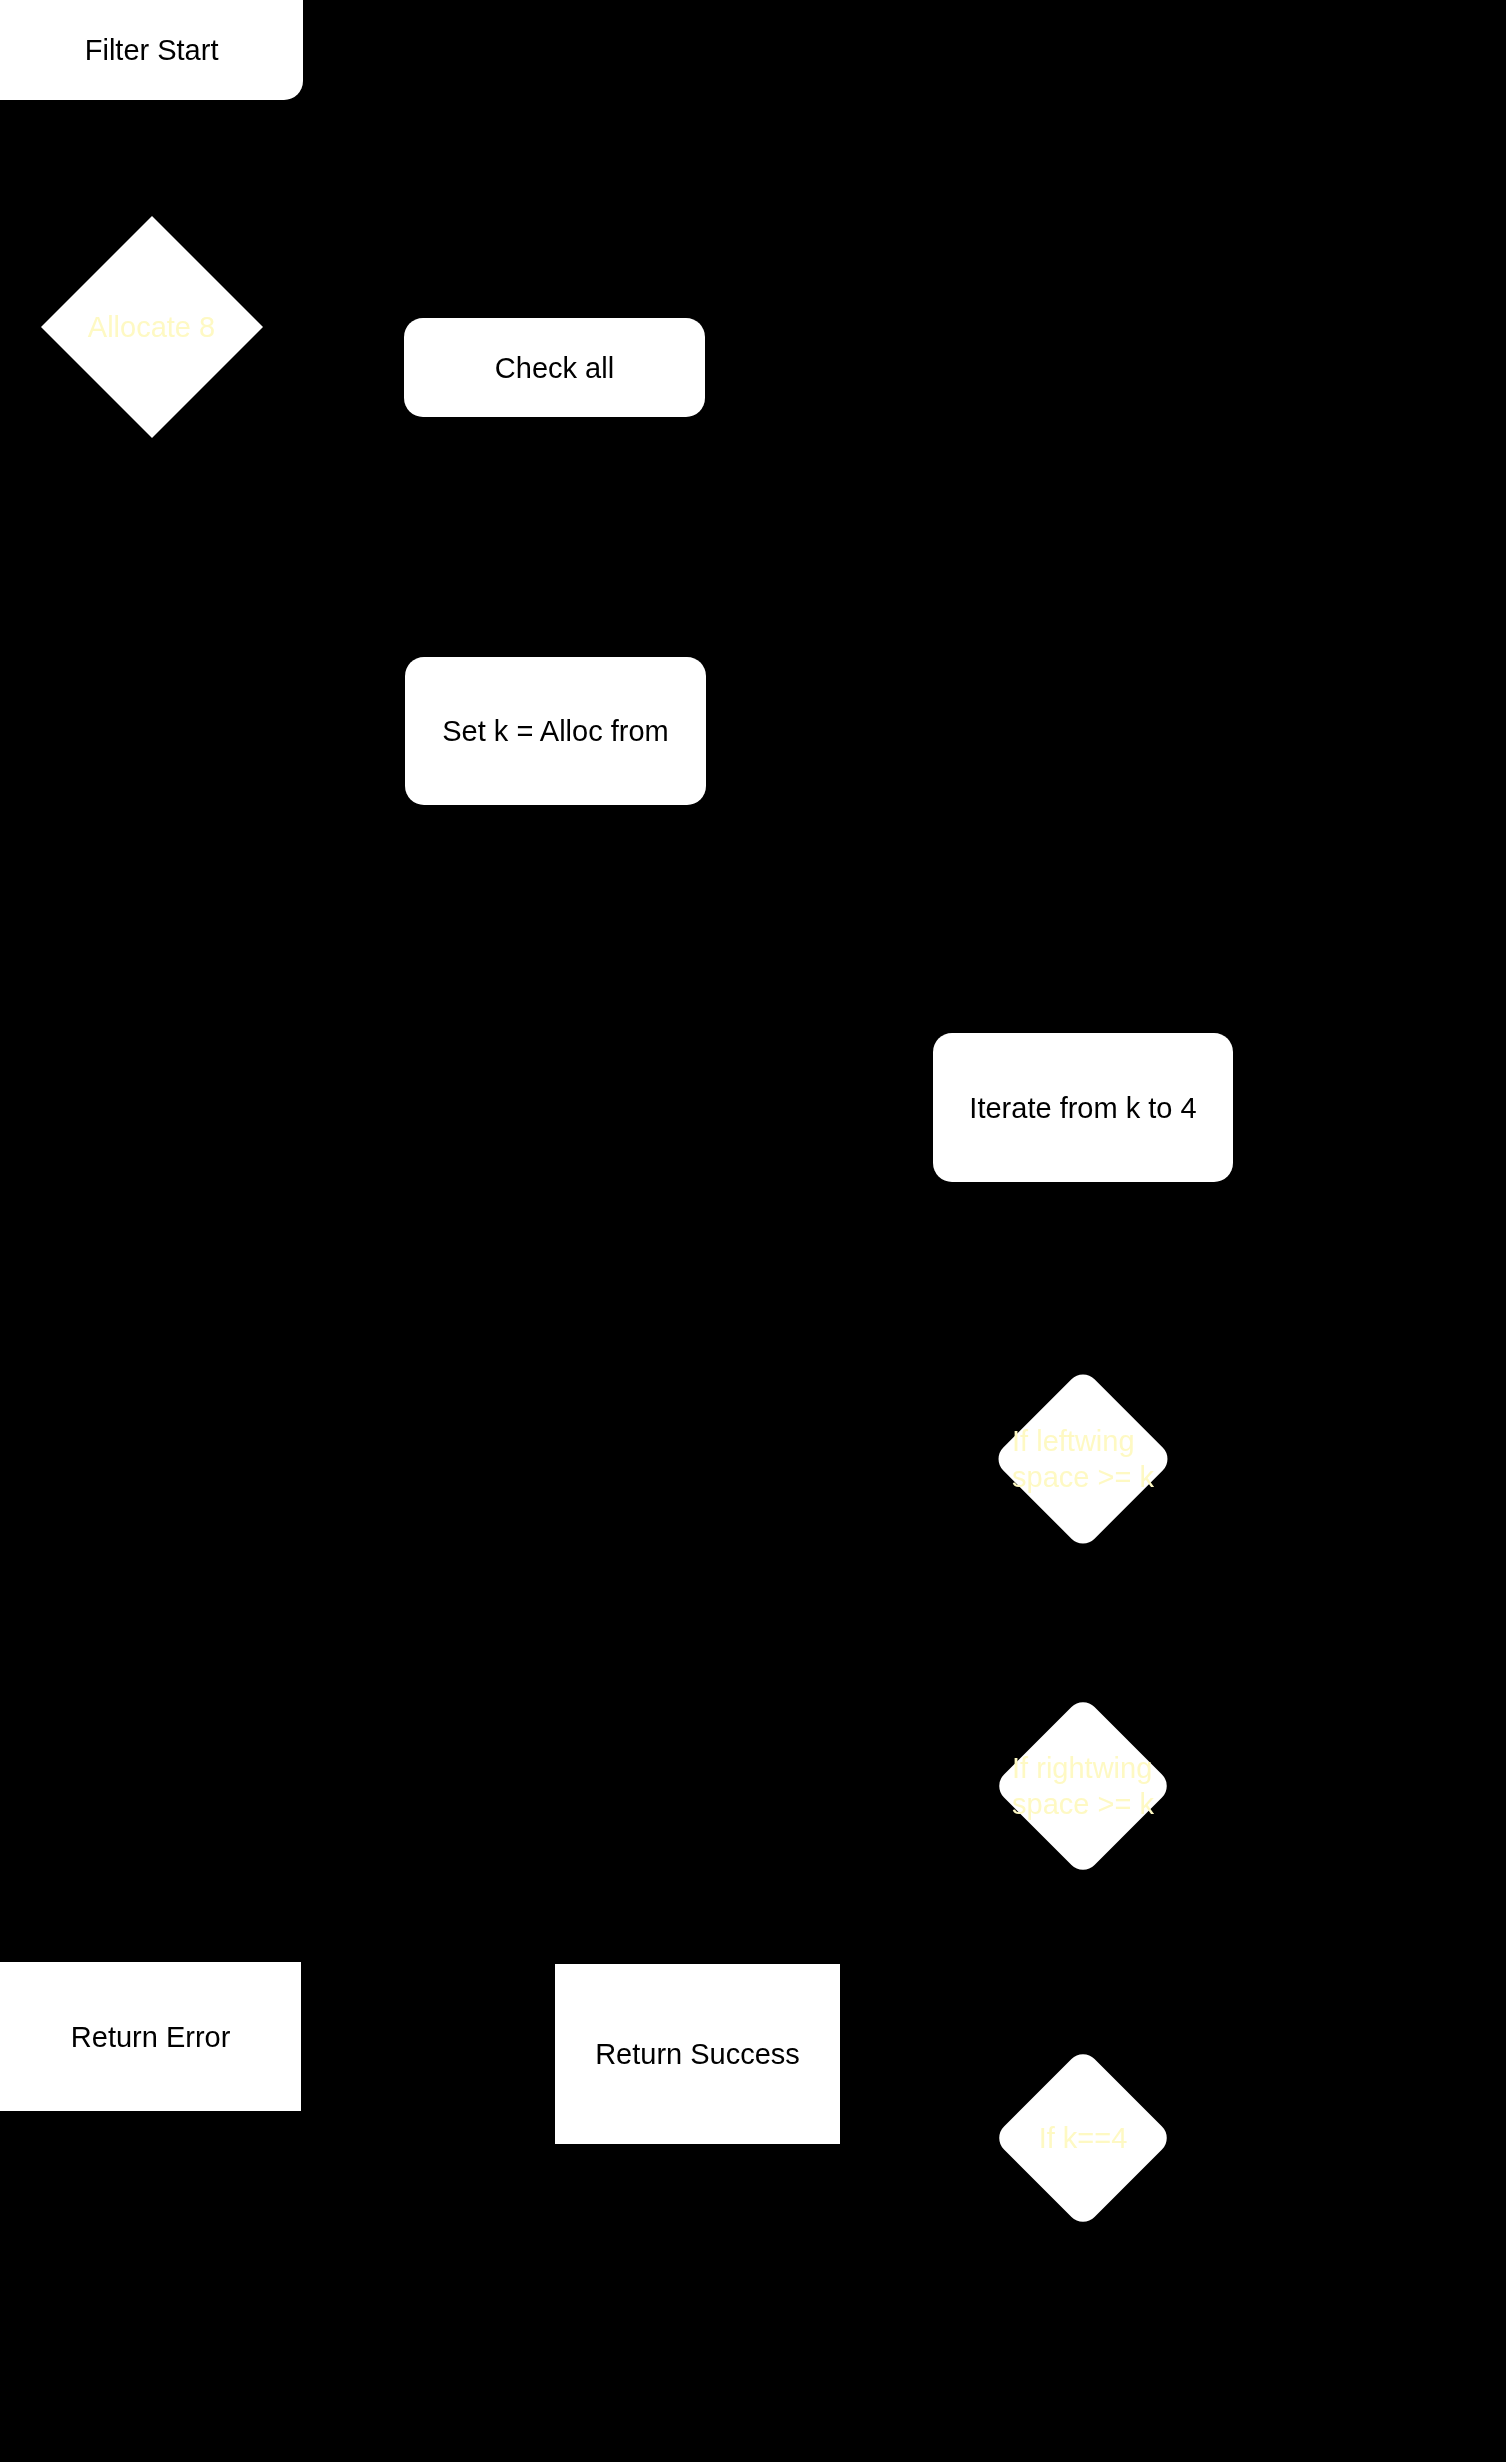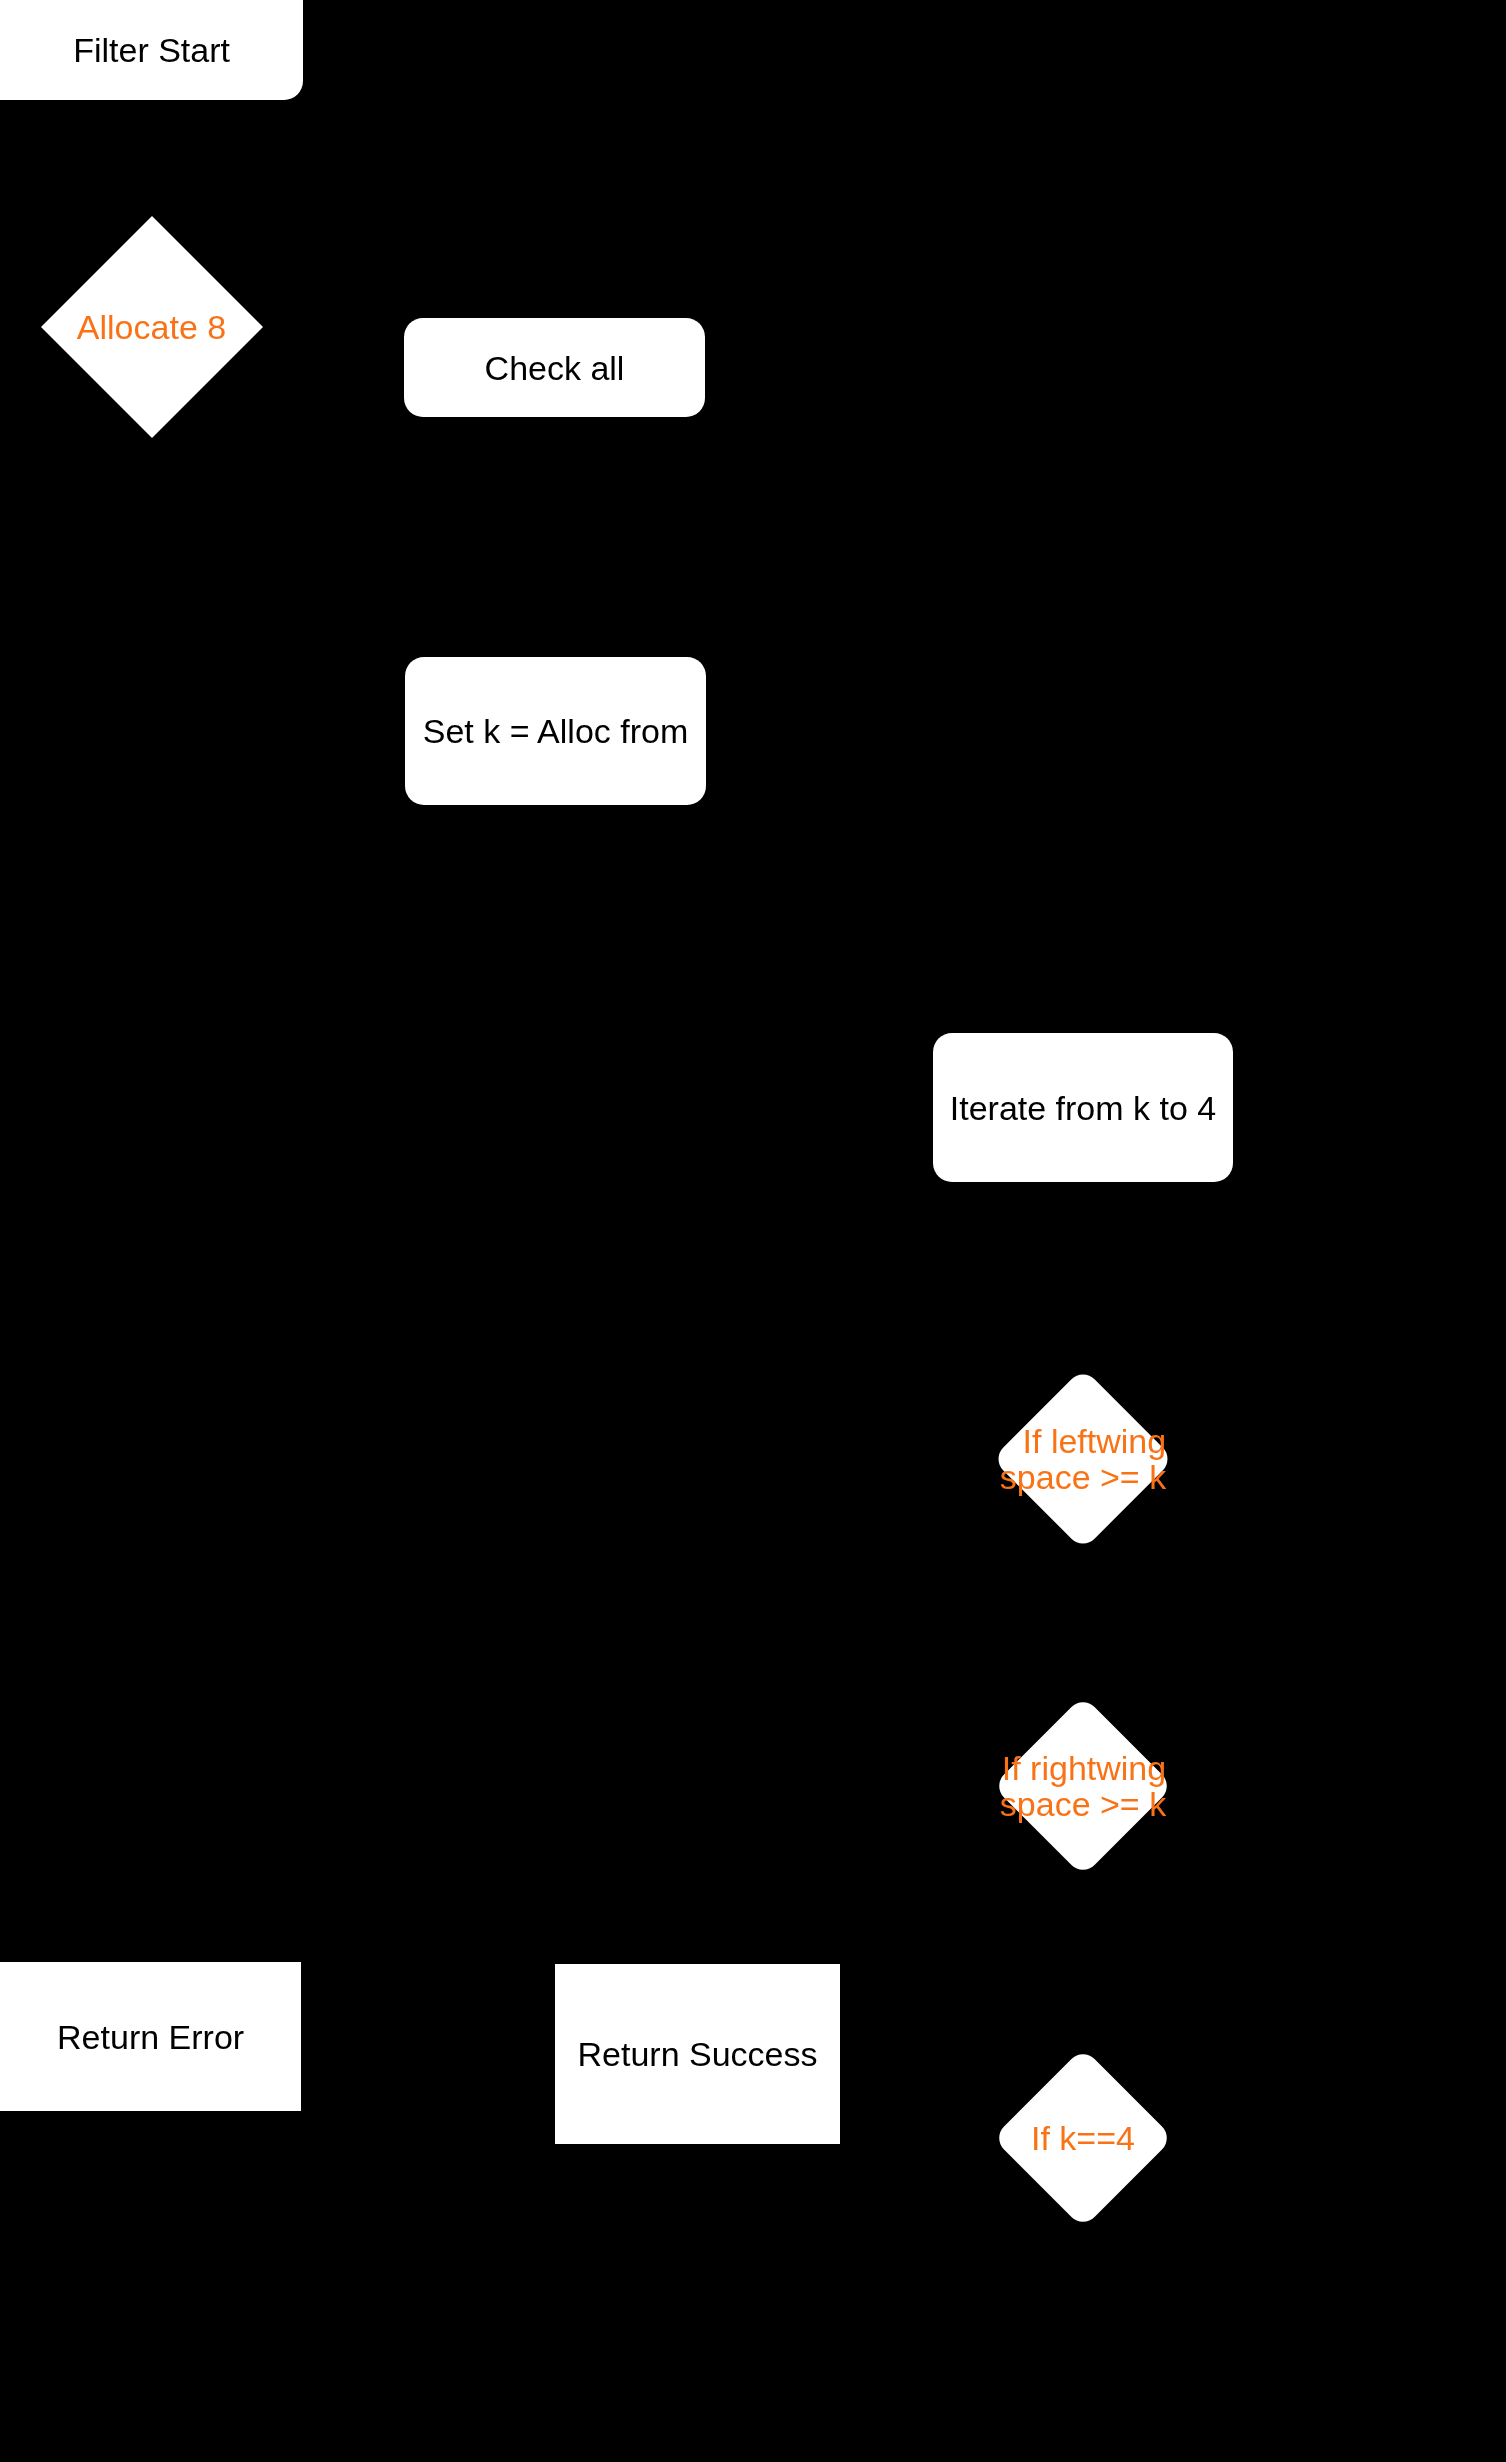--- a/index.html
+++ b/index.html
@@ -24,21 +24,21 @@
     background: #ffffff;
     display: flex;
     align-items: center;
     justify-content: center;
   }
   .rect.rounded { border-radius: 19px; }
   .rect.sharp   { border-radius: 0; }
 
   .rect-label {
     color: #000000;
-    font-size: 34px;
+    font-size: 29px;
     line-height: 36px;
     text-align: left;
     white-space: nowrap;
   }
 
   
   .diamond {
     background: transparent;
     display: flex;
     align-items: center;
@@ -56,24 +56,24 @@
     top: 50%;
     background: #ffffff;
     transform: translate(-50%, -50%) rotate(45deg);
   }
   .diamond.sharp-tip .face { border-radius: 0; }
   .diamond.round-tip .face { border-radius: 16.3px; }
 
   .diamond-label {
     position: relative;
     z-index: 2;
-    color: #f97316;
-    font-size: 34px;
+    color: #fef9c3;
+    font-size: 29px;
     line-height: 36px;
-    text-align: right;
+    text-align: left;
     white-space: nowrap;
   }
 </style>
 </head>
 <body>
 
 <div id="canvas">
 
   <div class="node rect rounded" style="left:-25px; top:-50px; width:328px; height:150px;">
     <span class="rect-label" style="position:relative; top:25px; left:12.6px;">Filter Start</span>

